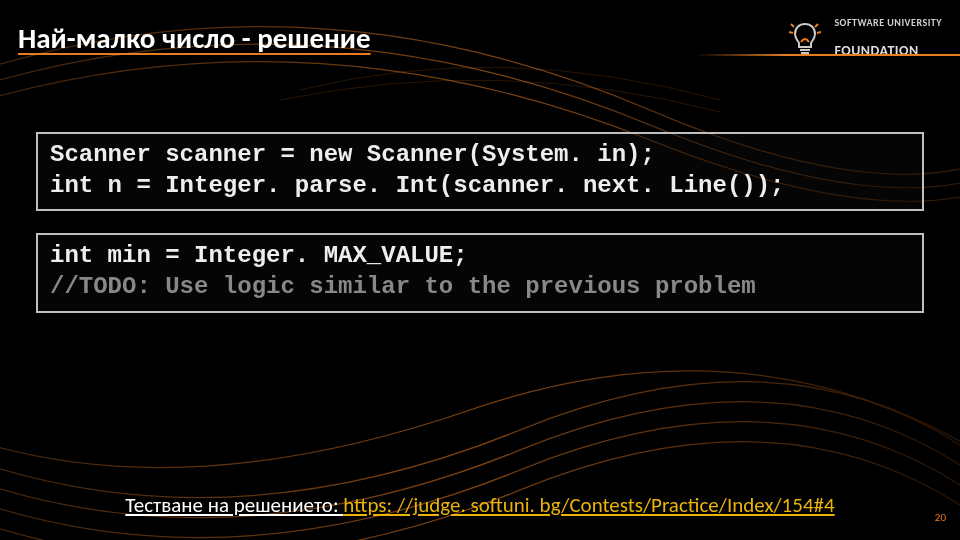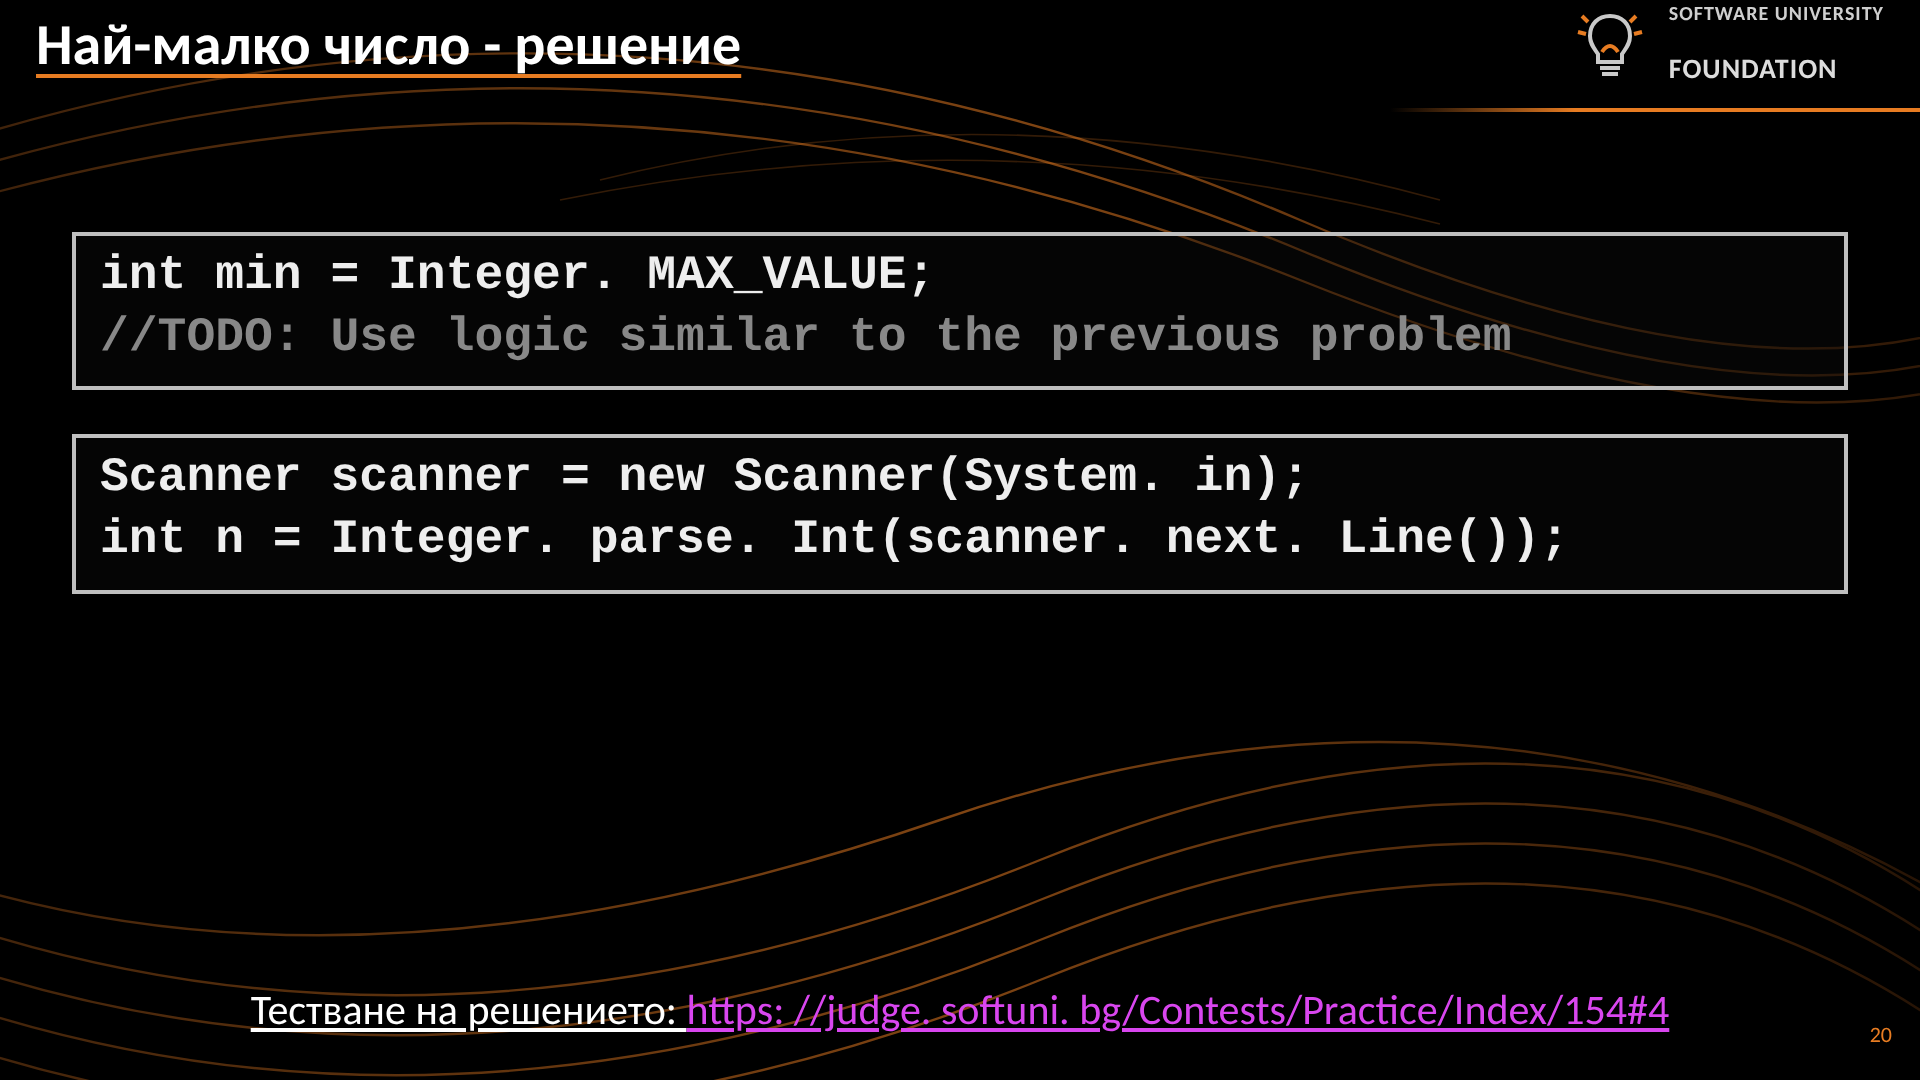--- a/index.html
+++ b/index.html
@@ -16,21 +16,21 @@
     z-index: 0;
     pointer-events: none;
     overflow: hidden;
   }
   .bg-swirl svg { position: absolute; }
   .slide {
     position: relative;
     z-index: 1;
     width: 100%;
     height: 100%;
-    padding: 0 18px 0 18px;
+    padding: 16px 18px 0 18px;
   }
   .title-row {
     display: flex;
     align-items: flex-start;
     justify-content: space-between;
     height: 58px;
   }
   h1 {
     font-size: 29px;
     font-weight: 700;
@@ -86,21 +86,21 @@
     position: absolute;
     bottom: 22px;
     left: 0;
     right: 0;
     text-align: center;
     font-size: 21px;
     color: #fff;
   }
   .footer .prefix { text-decoration: underline; text-align: right; }
   .footer a {
-    color: #d946ef;
+    color: #eab308;
     text-decoration: underline;
   }
   .pagenum {
     position: absolute;
     bottom: 16px;
     right: 14px;
     font-size: 11px;
     color: #e77c22;
   }
 </style>
@@ -148,24 +148,24 @@
       </svg>
       <div class="logo-text">
         <span class="l1">SOFTWARE UNIVERSITY</span>
         <span class="l2">FOUNDATION</span>
       </div>
     </div>
   </div>
   <div class="logo-divider"></div>
 
   <div class="content">
+    <div class="code-box">Scanner scanner = new Scanner(System. in);
+int n = Integer. parse. Int(scanner. next. Line());</div>
     <div class="code-box"><span>int min = Integer. MAX_VALUE;</span>
 <span class="comment">//TODO: Use logic similar to the previous problem</span></div>
-    <div class="code-box">Scanner scanner = new Scanner(System. in);
-int n = Integer. parse. Int(scanner. next. Line());</div>
   </div>
 
   <div class="footer">
     <span class="prefix">Тестване на решението: </span><a href="#">https: //judge. softuni. bg/Contests/Practice/Index/154#4</a>
   </div>
 
   <div class="pagenum">20</div>
 </div>
 
 </body></html>

